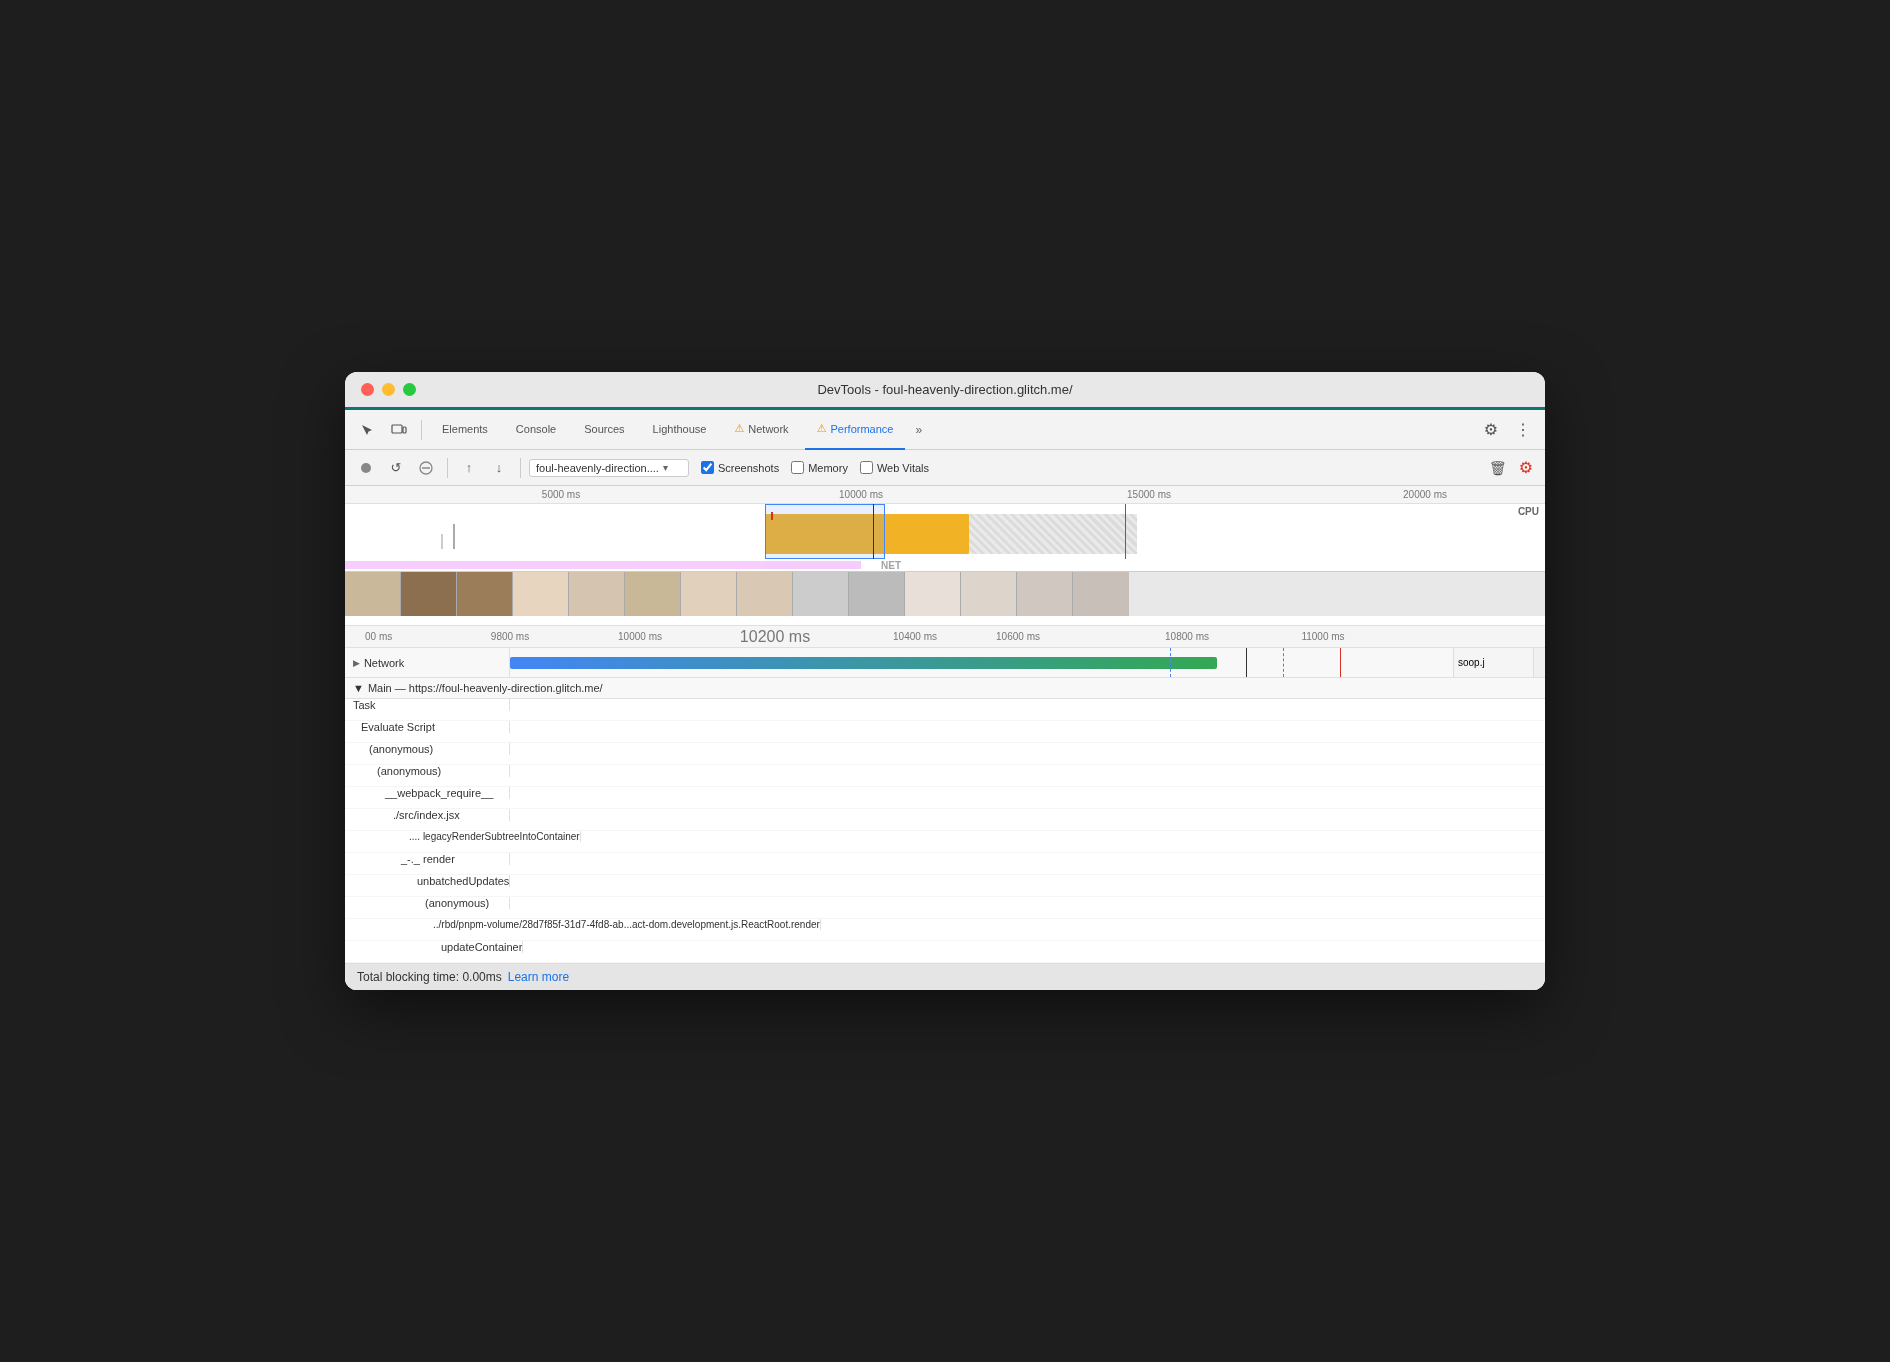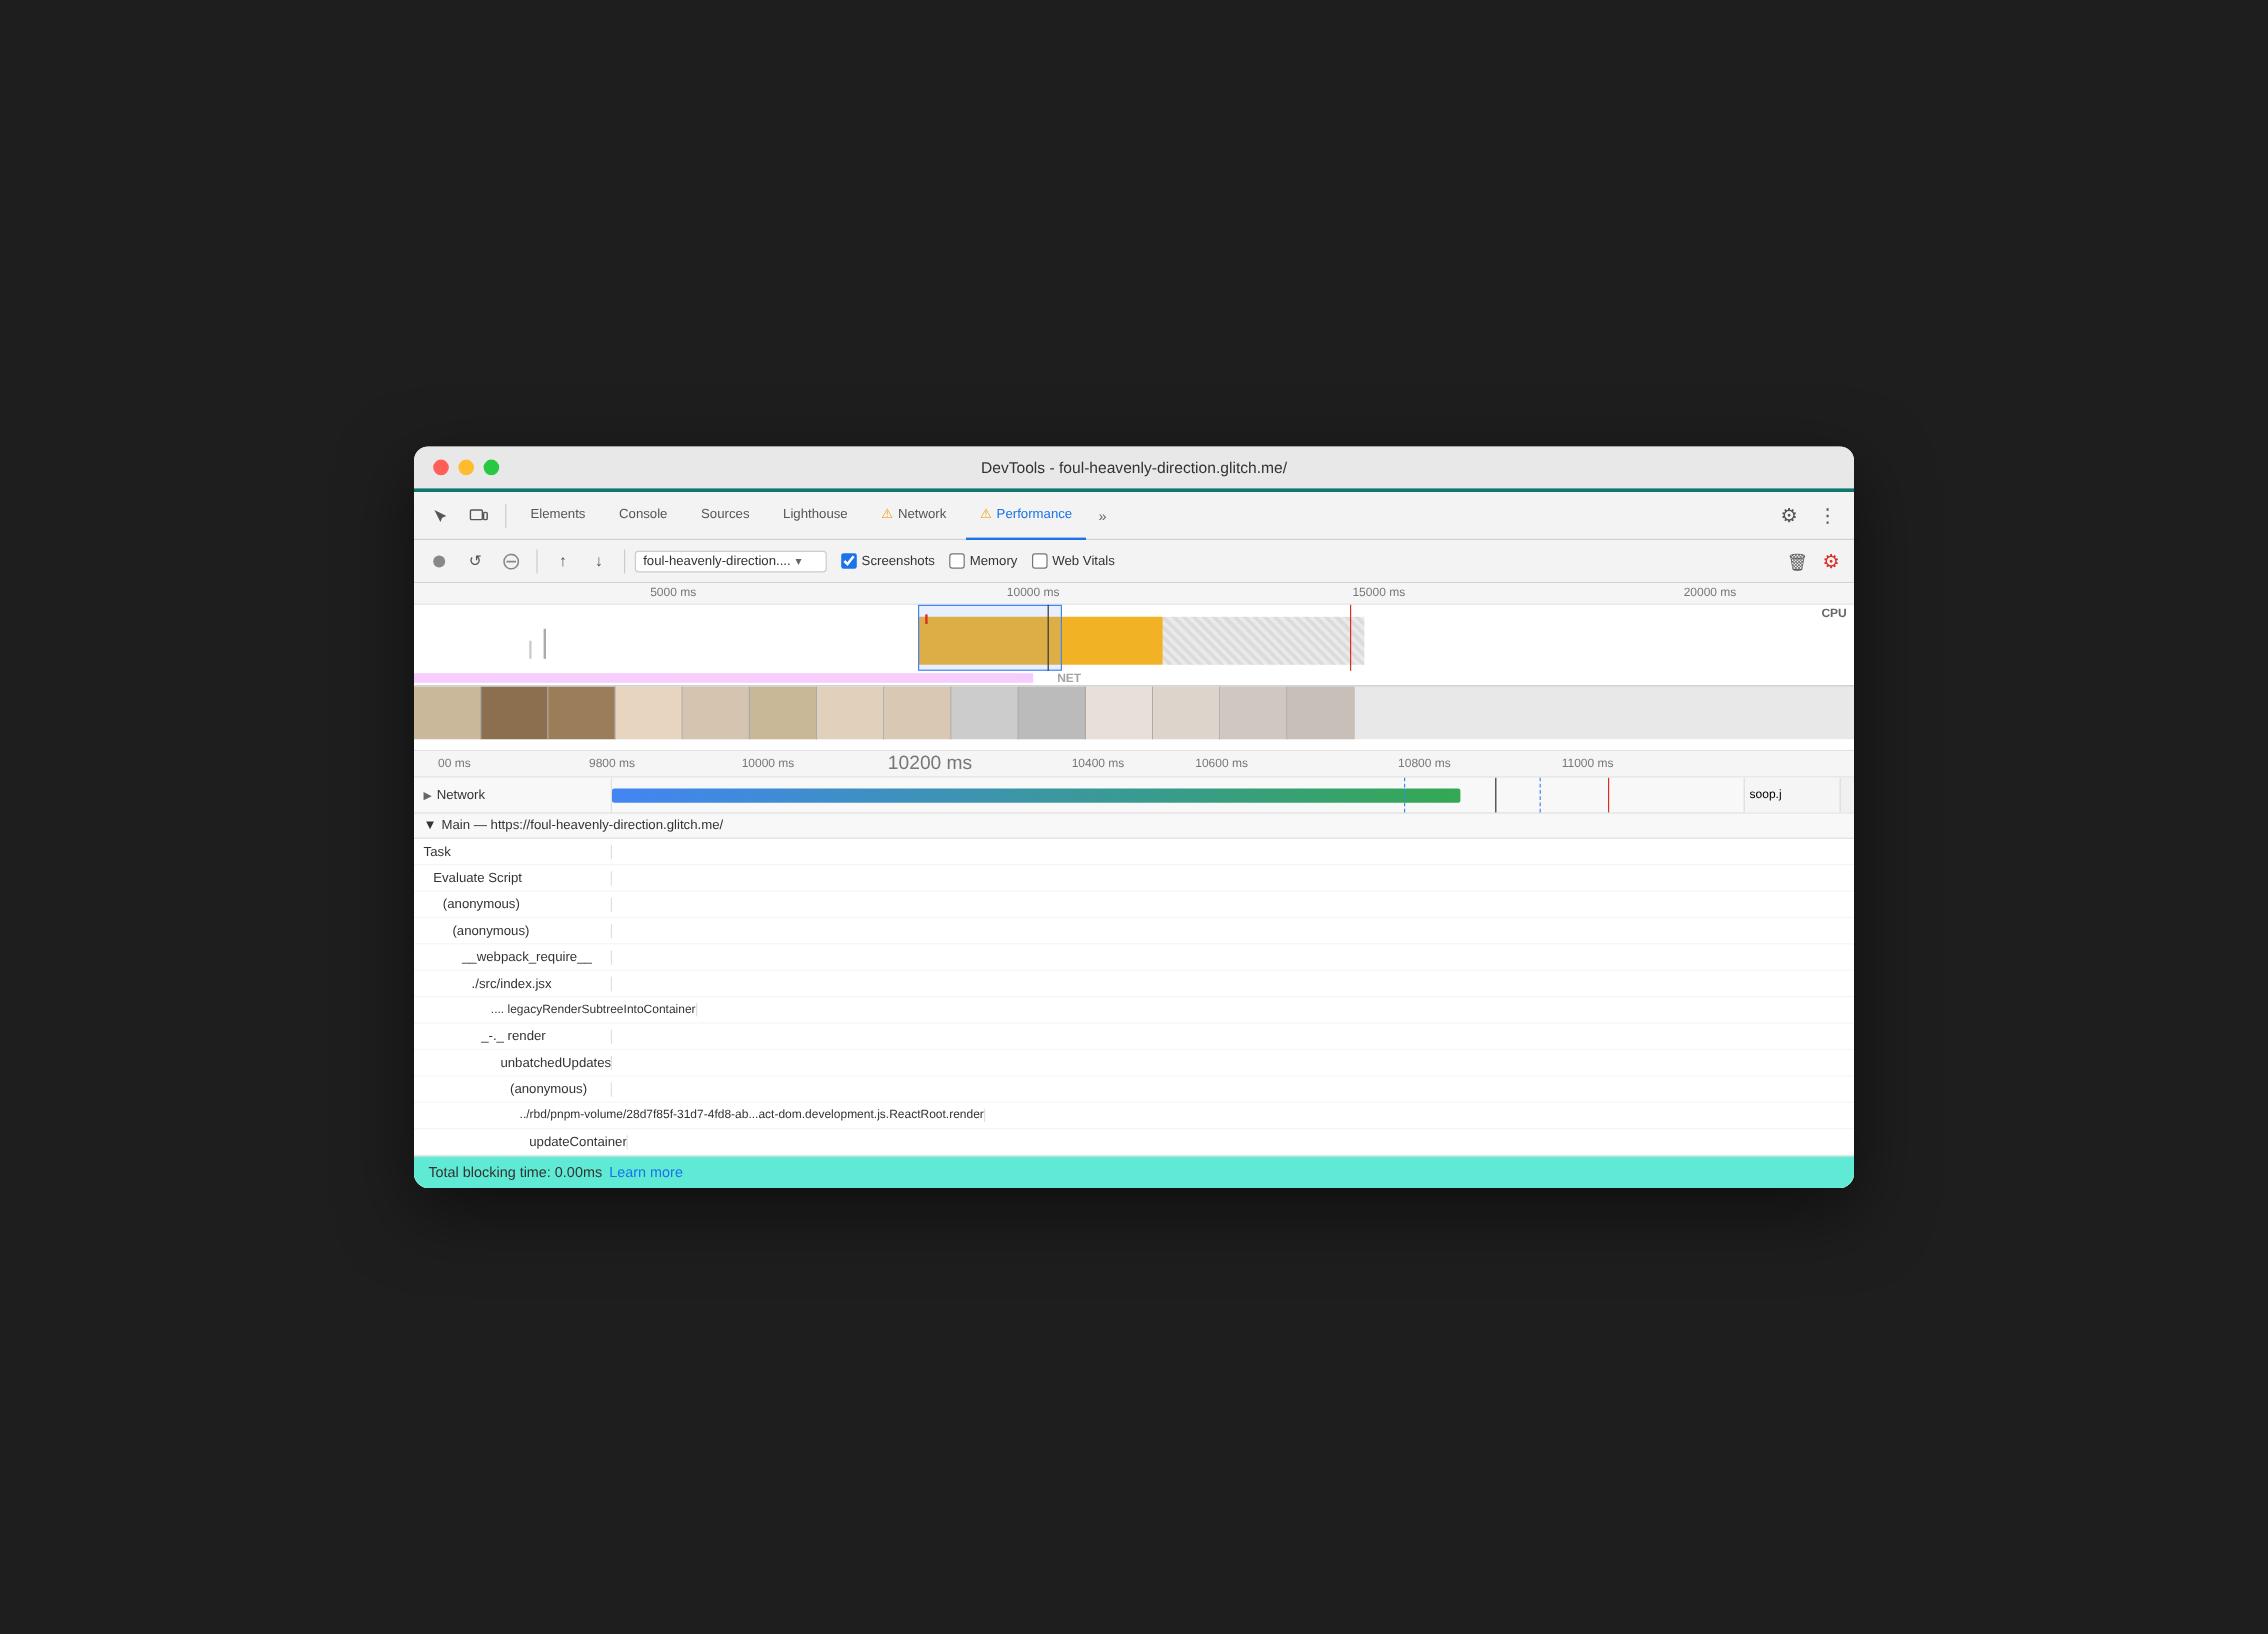--- a/index.html
+++ b/index.html
@@ -228,21 +228,21 @@
       white-space: nowrap;
       overflow: hidden;
       text-overflow: ellipsis;
     }
     .track-label .arrow {
       font-size: 9px;
       color: #666;
     }
     .flame-row {
       display: flex;
-      align-items: center;
+      align-items: flex-start;
       height: 22px;
       border-bottom: 1px solid #f5f5f5;
       position: relative;
     }
     .flame-label-col {
       min-width: 165px;
       border-right: 1px solid #e0e0e0;
       font-size: 11px;
       color: #333;
       display: flex;
@@ -267,21 +267,21 @@
       display: flex;
       align-items: center;
       padding-left: 4px;
       overflow: hidden;
       white-space: nowrap;
       text-overflow: ellipsis;
     }
 
     
     .status-bar {
-      background: #5eead4;
+      background: #e5e5e5;
       border-top: 1px solid #ddd;
       padding: 6px 12px;
       font-size: 12px;
       color: #333;
       display: flex;
       align-items: center;
       gap: 6px;
     }
     .status-bar a {
       color: #1a73e8;

